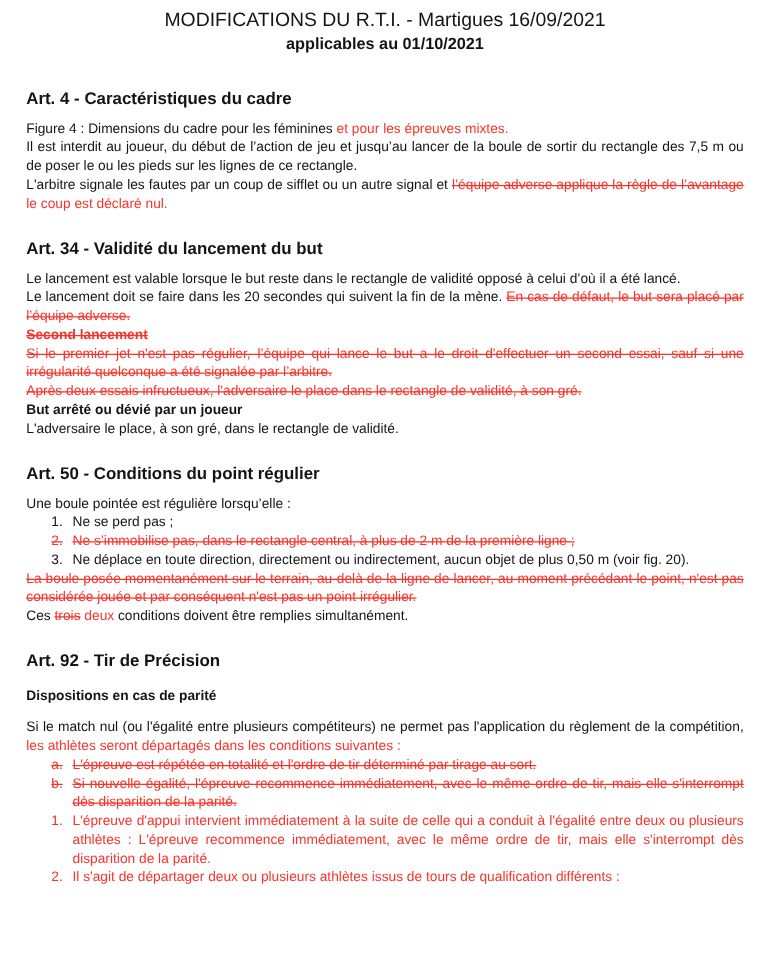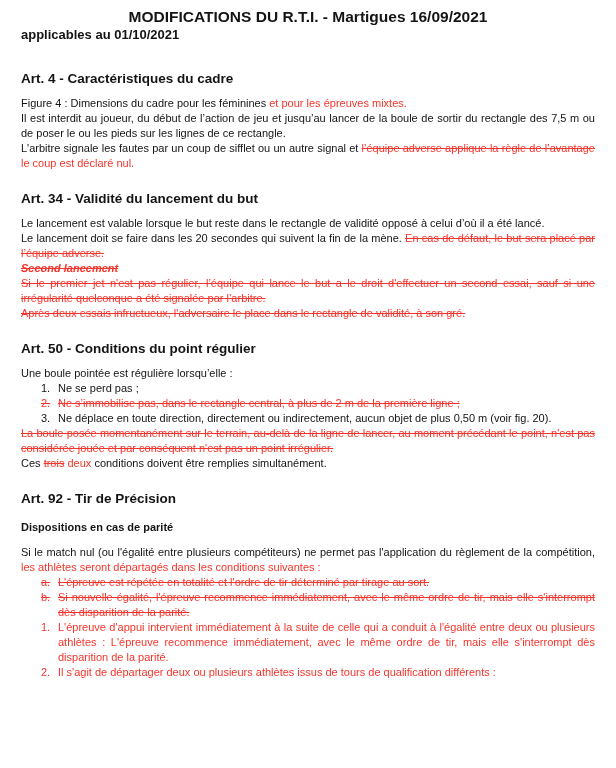--- a/index.html
+++ b/index.html
@@ -13,26 +13,27 @@
     box-sizing:border-box;
     padding:7px 21px 10px 21px;
     font-family:"Liberation Sans", sans-serif;
     font-size:11px;
     line-height:15px;
     color:var(--ink);
     background:#ffffff;
   }
   .doc-title{
     text-align:center;
-    font-weight:bold;
+    font-weight:normal;
     font-size:15.5px;
     line-height:19px;
     margin:0;
   }
   .doc-subtitle{
+    text-align:center;
     font-weight:bold;
     font-size:13px;
     line-height:17px;
     margin:0;
   }
   .art-heading{
     font-weight:bold;
     font-size:13.5px;
     line-height:17px;
     margin:19px 0 9px 0;
@@ -46,21 +47,21 @@
   }
   p.block{margin:0;}
   .gap-top{margin-top:9px;}
   .justify{text-align:justify;}
   .red{color:var(--red);}
   .strike{
     color:var(--red);
     text-decoration:line-through;
     text-decoration-thickness:1px;
   }
-  .bi{font-weight:bold;font-style:italic;}
+  .bi{font-weight:bold;}
   .list{margin:0;}
   .li{display:flex;align-items:flex-start;}
   .li .marker{flex:none;width:17px;margin-left:20px;}
   .li .txt{flex:1;}
 </style>
 </head>
 <body>
 
 <div class="page">
 
@@ -75,20 +76,21 @@
   </section>
 
   <section>
     <p class="block justify"><span>Il est interdit au joueur, du début de l’action de jeu et jusqu’au lancer de la boule de sortir du rectangle des 7,5 m ou de poser le ou les pieds sur les lignes de ce rectangle.</span><br><span>L'arbitre signale les fautes par un coup de sifflet ou un autre signal et </span><span class="strike">l’équipe adverse applique la règle de l’avantage</span><span class="red"> le coup est déclaré nul.</span></p>
   </section>
 
   <section>
     <div class="art-heading">Art. 34 - Validité du lancement du but</div>
     <p class="block justify"><span>Le lancement est valable lorsque le but reste dans le rectangle de validité opposé à celui d’où il a été lancé.</span><br><span>Le lancement doit se faire dans les 20 secondes qui suivent la fin de la mène. </span><span class="strike">En cas de défaut, le but sera placé par l’équipe adverse.</span></p>
     <p class="block gap-top justify"><span class="bi strike">Second lancement</span><br><span class="strike">Si le premier jet n'est pas régulier, l’équipe qui lance le but a le droit d'effectuer un second essai, sauf si une irrégularité quelconque a été signalée par l’arbitre.</span><br><span class="strike">Après deux essais infructueux, l'adversaire le place dans le rectangle de validité, à son gré.</span></p>
+    <p class="block gap-top"><span class="bi">But arrêté ou dévié par un joueur</span><br><span>L'adversaire le place, à son gré, dans le rectangle de validité.</span></p>
   </section>
 
   <section>
     <div class="art-heading">Art. 50 - Conditions du point régulier</div>
     <p class="block">Une boule pointée est régulière lorsqu’elle :</p>
     <div class="list">
       <div class="li">
         <span class="marker">1.</span>
         <span class="txt">Ne se perd pas ;</span>
       </div>

